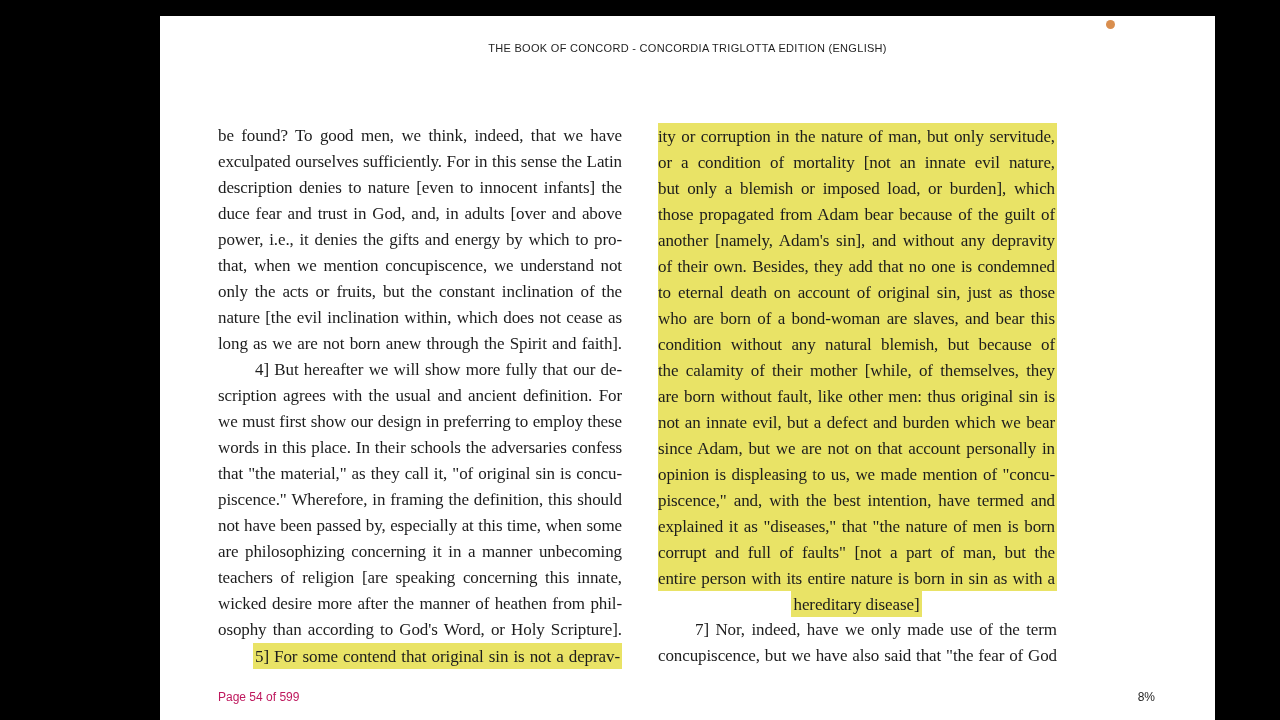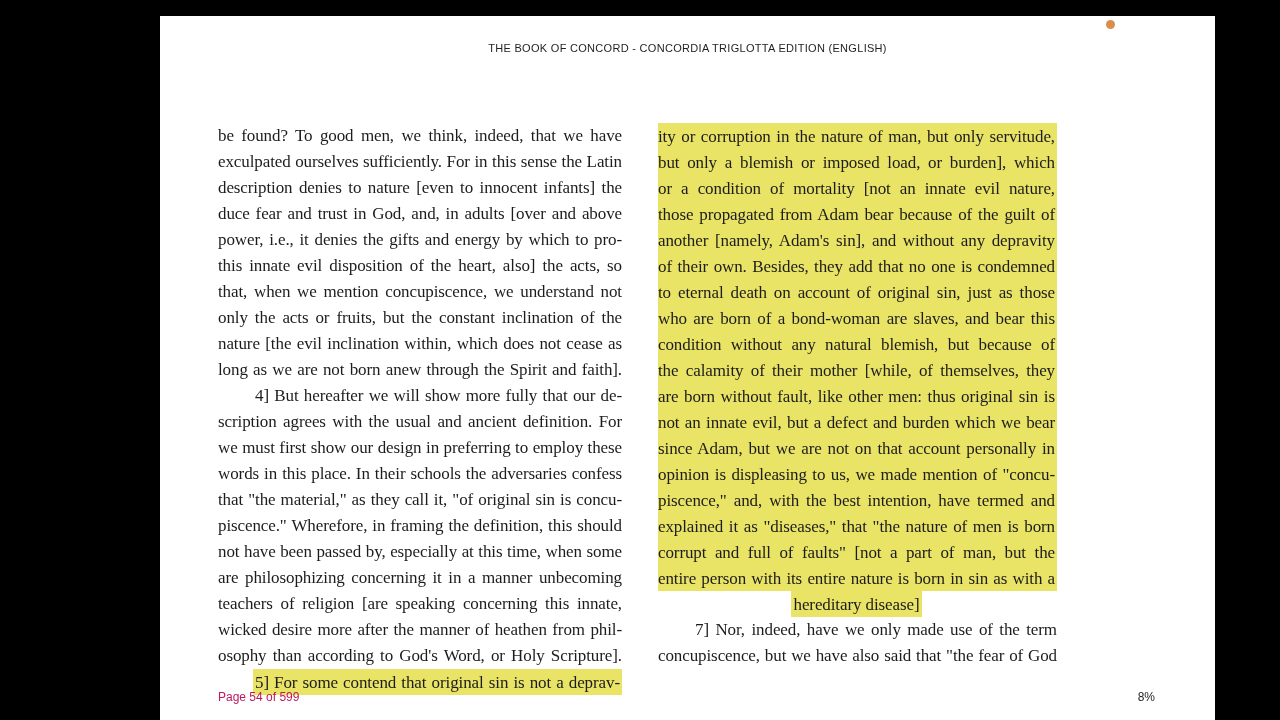--- a/index.html
+++ b/index.html
@@ -58,21 +58,20 @@
   <div class="book-header">THE BOOK OF CONCORD - CONCORDIA TRIGLOTTA EDITION (ENGLISH)</div>
   <div class="notif-dot"></div>
 
   <div class="col col-left">
 
   <div class="line"><span>be found? To good men, we think, indeed, that we have</span></div>
       <div class="line"><span>exculpated ourselves sufficiently. For in this sense the Latin</span></div>
       <div class="line"><span>description denies to nature [even to innocent infants] the</span></div>
       <div class="line"><span>duce fear and trust in God, and, in adults [over and above</span></div>
       <div class="line"><span>power, i.e., it denies the gifts and energy by which to pro-</span></div>
-      <div class="line"><span>this innate evil disposition of the heart, also] the acts, so</span></div>
       <div class="line"><span>that, when we mention concupiscence, we understand not</span></div>
       <div class="line"><span>only the acts or fruits, but the constant inclination of the</span></div>
       <div class="line"><span>nature [the evil inclination within, which does not cease as</span></div>
       <div class="line"><span>long as we are not born anew through the Spirit and faith].</span></div>
       <div class="line indent"><span>4] But hereafter we will show more fully that our de-</span></div>
       <div class="line"><span>scription agrees with the usual and ancient definition. For</span></div>
       <div class="line"><span>we must first show our design in preferring to employ these</span></div>
       <div class="line"><span>words in this place. In their schools the adversaries confess</span></div>
       <div class="line"><span>that "the material," as they call it, "of original sin is concu-</span></div>
       <div class="line"><span>piscence." Wherefore, in framing the definition, this should</span></div>
@@ -80,22 +79,22 @@
       <div class="line"><span>are philosophizing concerning it in a manner unbecoming</span></div>
       <div class="line"><span>teachers of religion [are speaking concerning this innate,</span></div>
       <div class="line"><span>wicked desire more after the manner of heathen from phil-</span></div>
       <div class="line"><span>osophy than according to God's Word, or Holy Scripture].</span></div>
       <div class="line indent"><span class="hl">5] For some contend that original sin is not a deprav-</span></div>
     </div>
 
   <div class="col col-right">
 
   <div class="line"><span class="hl">ity or corruption in the nature of man, but only servitude,</span></div>
+      <div class="line"><span class="hl">or a condition of mortality [not an innate evil nature,</span></div>
       <div class="line"><span class="hl">but only a blemish or imposed load, or burden], which</span></div>
-      <div class="line"><span class="hl">or a condition of mortality [not an innate evil nature,</span></div>
       <div class="line"><span class="hl">those propagated from Adam bear because of the guilt of</span></div>
       <div class="line"><span class="hl">another [namely, Adam's sin], and without any depravity</span></div>
       <div class="line"><span class="hl">of their own. Besides, they add that no one is condemned</span></div>
       <div class="line"><span class="hl">to eternal death on account of original sin, just as those</span></div>
       <div class="line"><span class="hl">who are born of a bond-woman are slaves, and bear this</span></div>
       <div class="line"><span class="hl">condition without any natural blemish, but because of</span></div>
       <div class="line"><span class="hl">the calamity of their mother [while, of themselves, they</span></div>
       <div class="line"><span class="hl">are born without fault, like other men: thus original sin is</span></div>
       <div class="line"><span class="hl">not an innate evil, but a defect and burden which we bear</span></div>
       <div class="line"><span class="hl">since Adam, but we are not on that account personally in</span></div>

